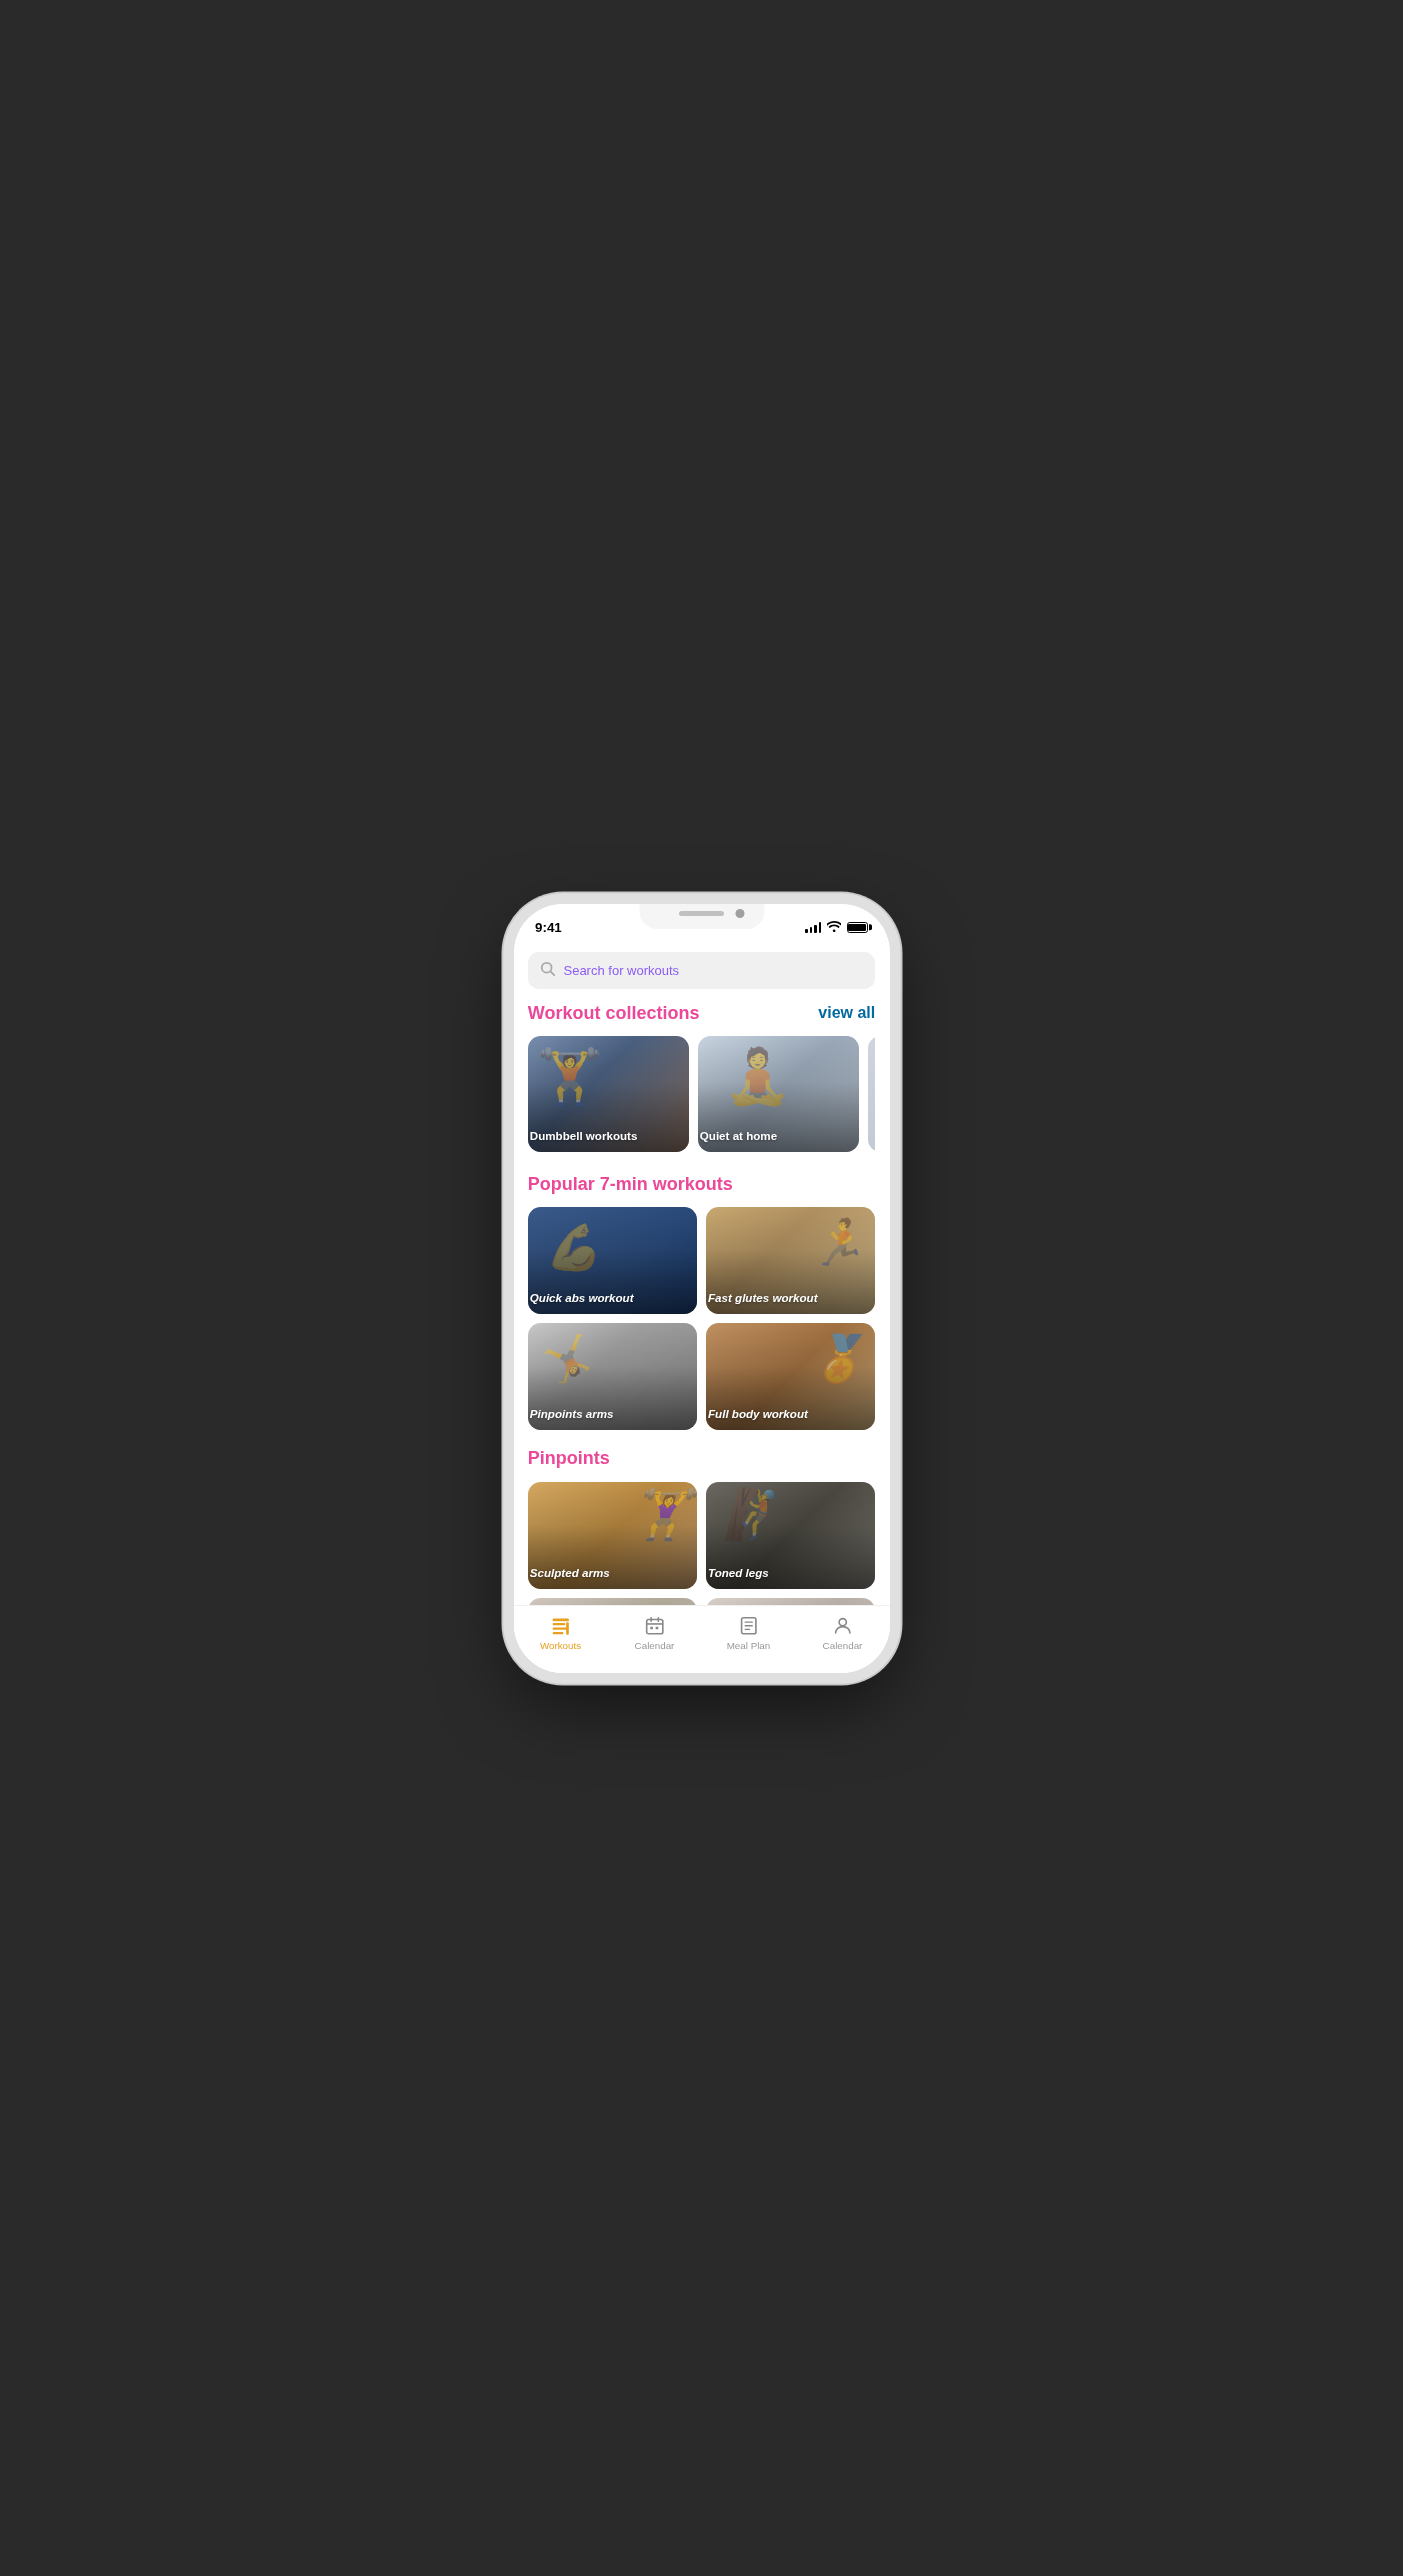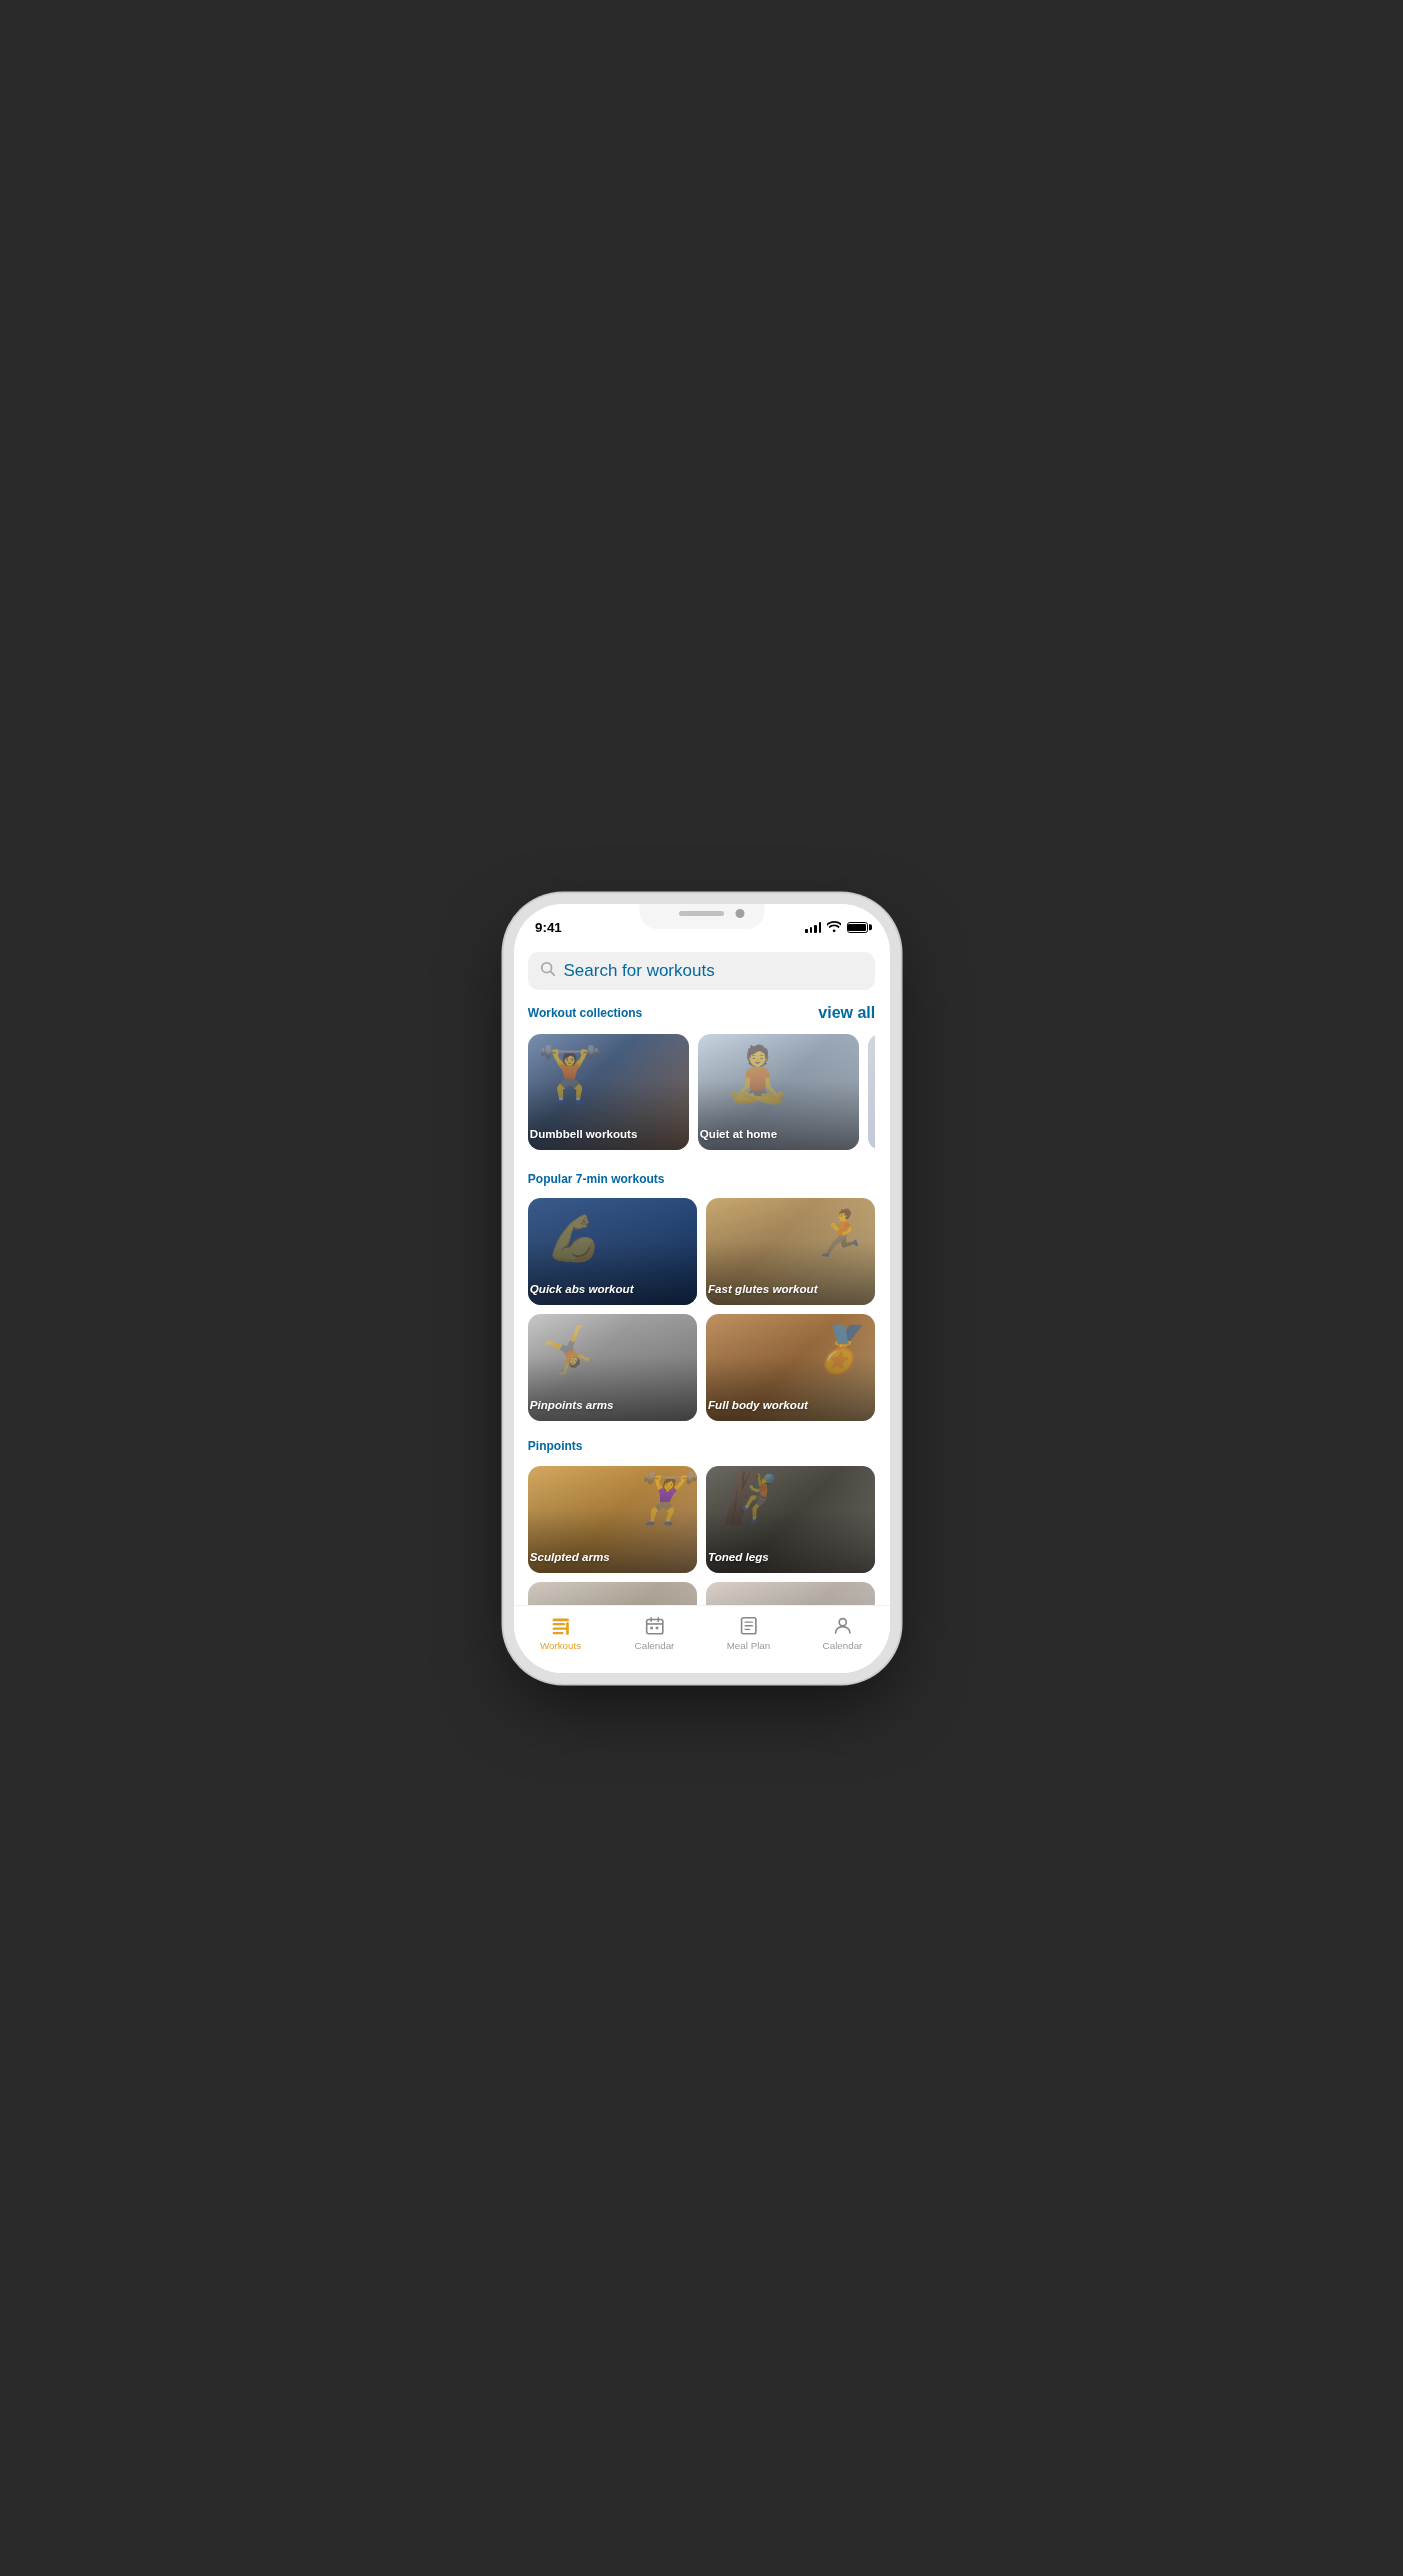--- a/index.html
+++ b/index.html
@@ -161,40 +161,40 @@
       gap: 7.2px;
     }
 
     .search-icon-svg {
       color: #999;
       font-size: 14.3px;
       flex-shrink: 0;
     }
 
     .search-placeholder {
-      color: #0369a1;
-      font-size: 17px;
+      color: #8b5cf6;
+      font-size: 13px;
     }
 
     
     .section {
       padding: 0 14.3px 18px;
     }
 
     .section-header {
       display: flex;
       justify-content: space-between;
       align-items: center;
       margin-bottom: 12.5px;
     }
 
     .section-title {
-      font-size: 12px;
+      font-size: 18px;
       font-weight: 800;
-      color: #0369a1;
+      color: #ec4899;
     }
 
     .view-all {
       font-size: 16px;
       font-weight: 600;
       color: #0369a1;
     }
 
     
     .cards-scroll {

